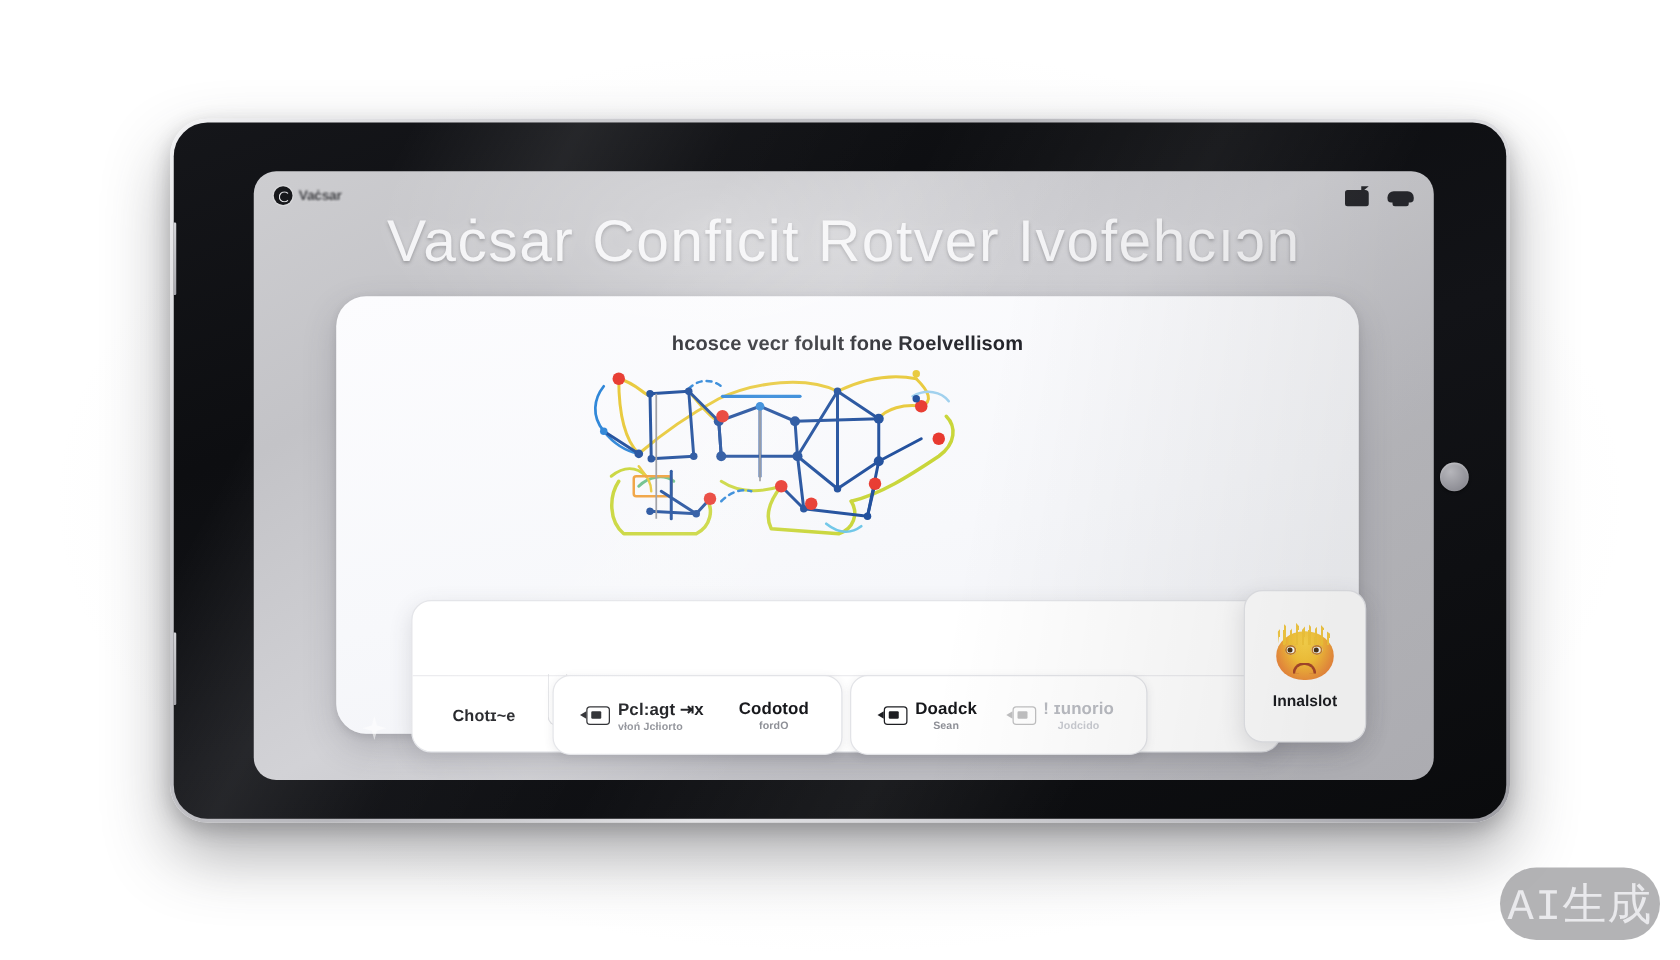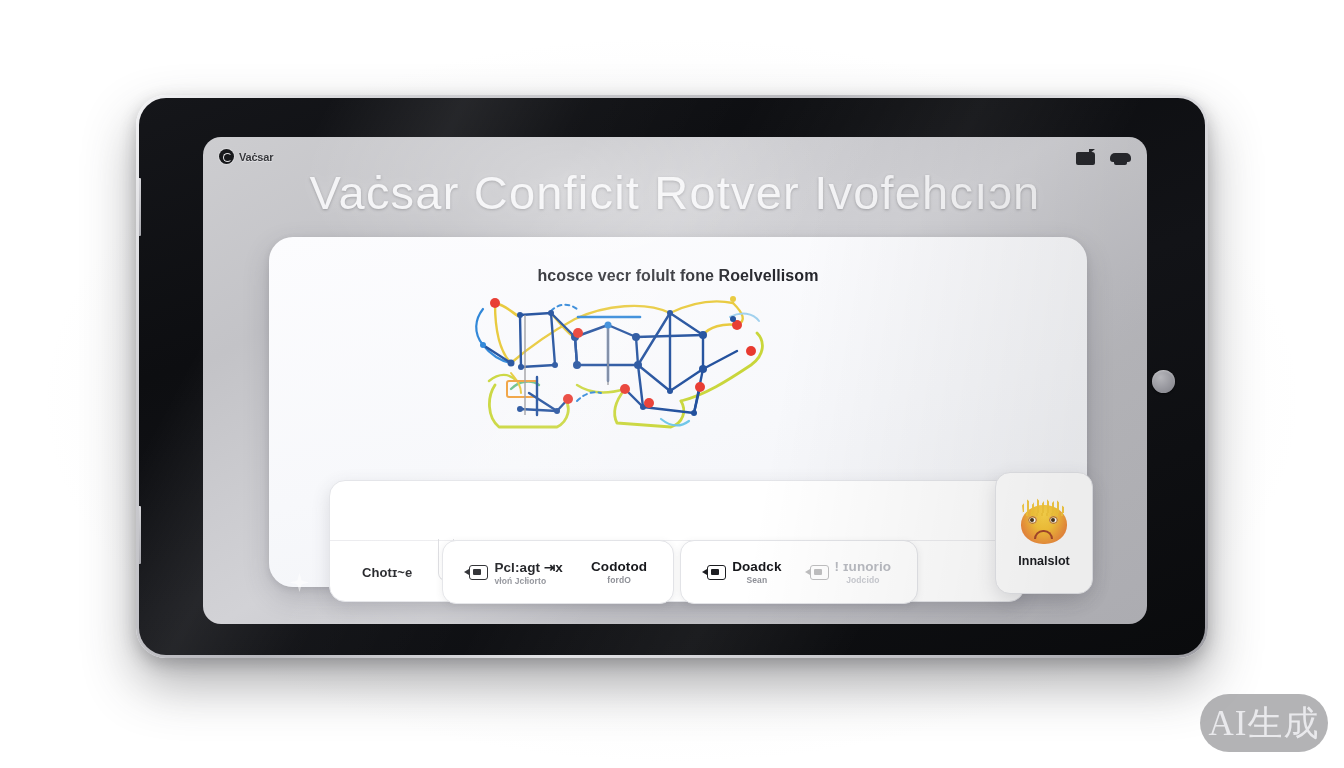--- a/index.html
+++ b/index.html
@@ -353,21 +353,21 @@
   .ai-watermark {
     position: absolute;
     right: 16px; bottom: 16px;
     width: 128px; height: 58px;
     border-radius: 29px;
     background: rgba(150,150,153,0.72);
     display: flex; align-items: center; justify-content: center;
     color: #e9e9ec;
     font-size: 35px;
     letter-spacing: 1px;
-    font-family: Liberation Serif, serif;
+    font-family: Liberation Mono, monospace;
     z-index: 40;
   }
 </style>
 </head>
 <body>
 
 <div class="backdrop"></div>
 
 <div class="tablet">
   <div class="tablet-inner">

